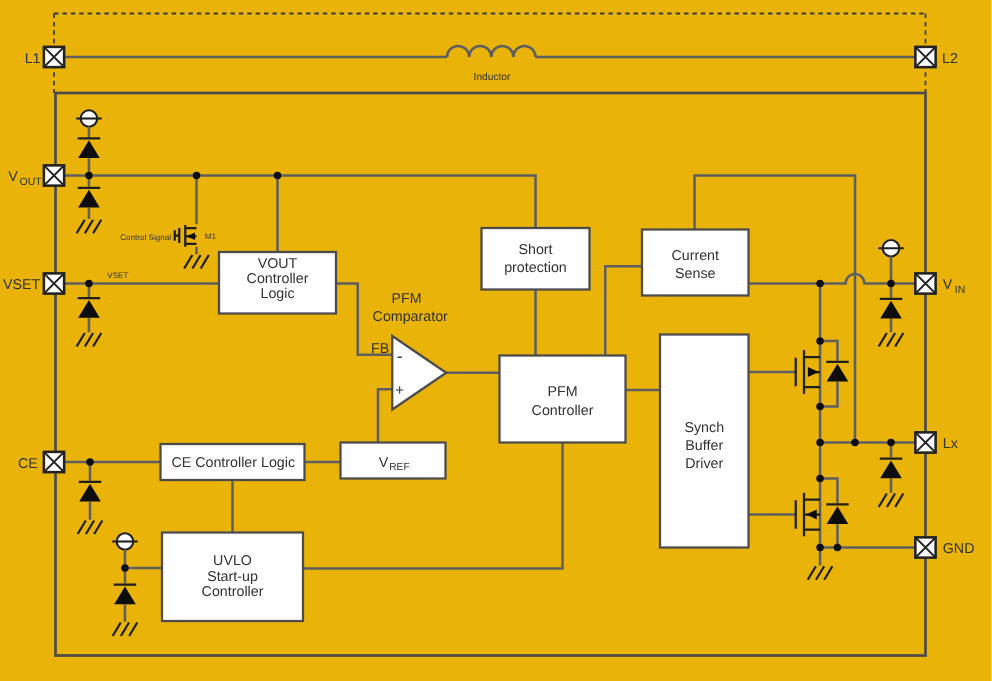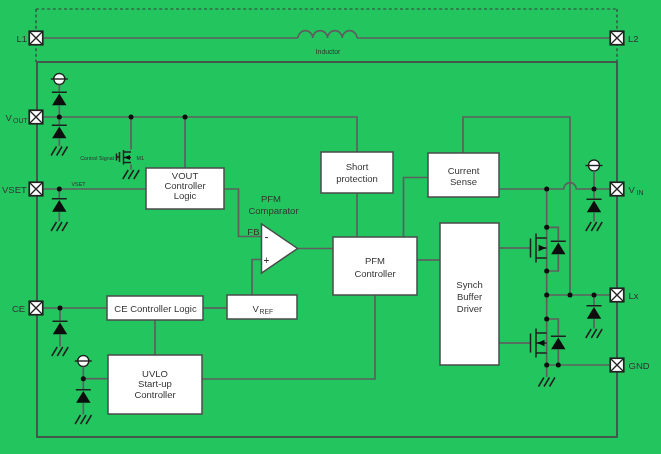--- a/index.html
+++ b/index.html
@@ -1,16 +1,16 @@
 <!DOCTYPE html>
 <html><head>
 <meta charset="utf-8">
 <style>
   html,body{margin:0;padding:0;background:#ffffff;}
-  .stage{position:relative;width:661px;height:454px;background:#22c55e;overflow:hidden;}
+  .stage{position:relative;width:661px;height:454px;background:#eab308;overflow:hidden;}
   svg{display:block;}
   .wire{stroke:#5f5f5f;stroke-width:1.7;fill:none;}
   .dash{stroke:#3c3c3c;stroke-width:1.2;fill:none;stroke-dasharray:3 2.6;}
   .icbox{fill:none;stroke:#4b4b4b;stroke-width:1.8;}
   .box{fill:#ffffff;stroke:#4b4b4b;stroke-width:1.5;}
   .sym{stroke:#1f1f1f;stroke-width:1.5;fill:none;}
   .blk{fill:#0d0d0d;stroke:none;}
   .dot{fill:#0d0d0d;stroke:none;}
   text{font-family:"Liberation Sans","DejaVu Sans",sans-serif;fill:#333333;}
   .t9{font-size:9.5px;}

